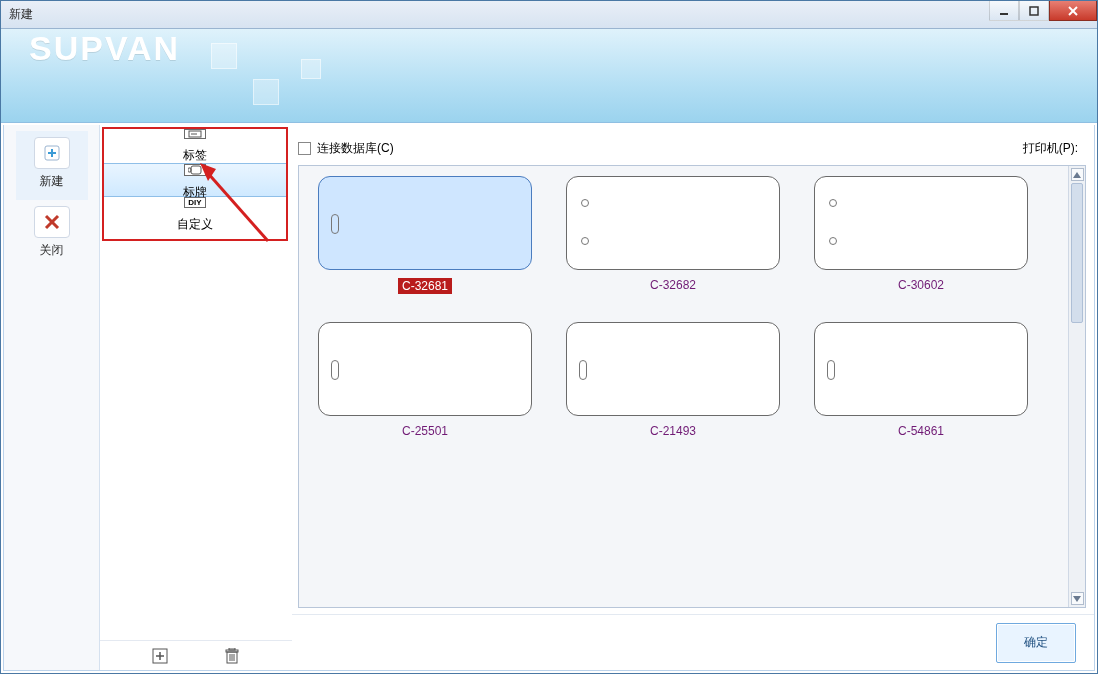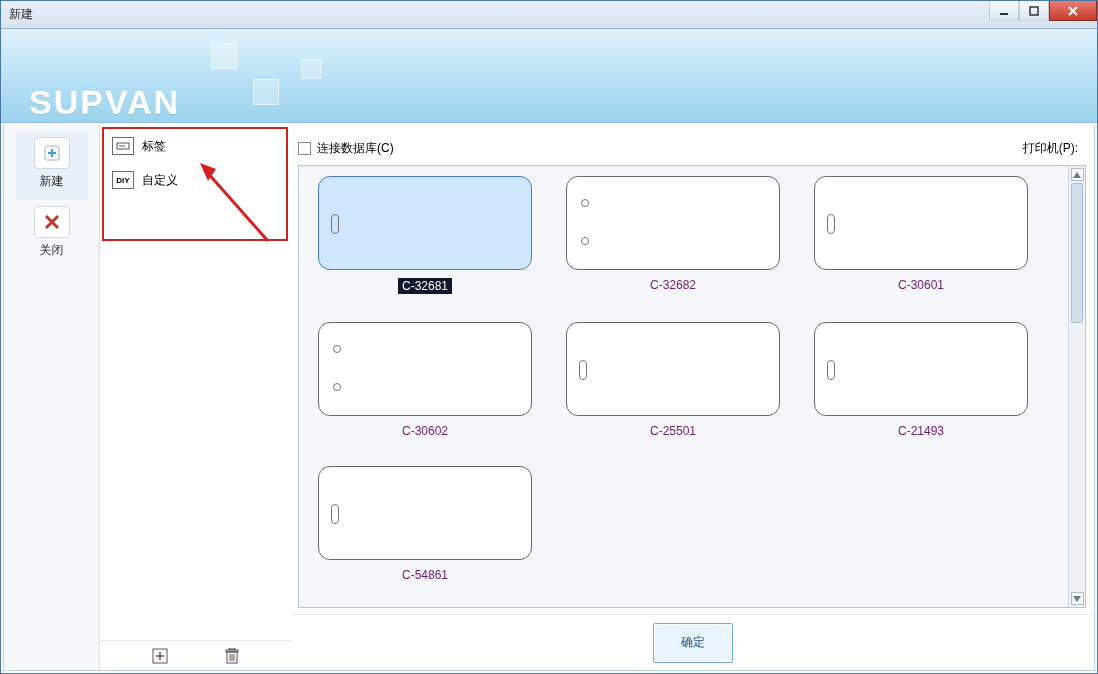--- a/index.html
+++ b/index.html
@@ -29,21 +29,21 @@
     color: #2b2b2b;
     position: relative;
   }
   .winbtn.close { background: linear-gradient(#e77f73,#c83a2b); border-color:#8a2d21; color:#fff; width:48px;}
   .winbtn svg { display:block; }
 
   
   .banner {
     height: 94px;
     background: linear-gradient(#dff2fb, #b4dff4 60%, #9bd3ee);
-    display: flex; align-items: flex-end;
+    display: flex; align-items: flex-start;
     padding-left: 28px;
     position: relative;
     border-bottom: 1px solid #8fbfe2;
   }
   .banner .logo {
     font-size: 34px; font-weight: 800; letter-spacing: 2px;
     color: #fff;
     text-shadow: 0 1px 0 rgba(0,0,0,0.1);
     font-family: Arial, sans-serif;
   }
@@ -81,20 +81,21 @@
   
   .catpanel {
     width: 186px; position: relative;
     border: 2px solid #d42020;
     margin-top: 2px; margin-left: 2px; height: 114px;
   }
   .catrow {
     display:flex; align-items:center; gap:8px;
     height: 34px; padding: 0 8px;
     cursor: default;
+    flex-direction: column;
   }
   .catrow.sel {
     background: linear-gradient(#e9f5ff,#cfe9ff);
     border: 1px solid #8fbfe8; border-left:none; border-right:none;
   }
   .catrow .cicon {
     width:22px;height:18px;border:1px solid #6a6a6a;background:#fff;
     display:flex;align-items:center;justify-content:center;font-size:9px;
   }
   .catrow .cicon.diy::after{content:"DIY";font-size:8px;font-weight:bold;}
@@ -132,34 +133,34 @@
   .tplcard {
     width: 214px; height: 94px; background:#fff;
     border:1px solid #6a6a6a; border-radius:12px; position:relative;
   }
   .tplcard.selected { background:#cfe6ff; border-color:#4a7cbf;}
   .tplcard .slot { position:absolute; left:12px; width:8px; height:20px; border:1px solid #777; border-radius:4px; top:37px;}
   .tplcard .hole { position:absolute; left:14px; width:8px; height:8px; border:1px solid #777; border-radius:50%;}
   .tplcard .hole.h1 { top:22px;}
   .tplcard .hole.h2 { top:60px;}
   .tpllabel { color:#701a75; }
-  .tpllabel.sel { background:#0f172a; color:#fff; padding:1px 4px;}
+  .tpllabel.sel { background:#b91c1c; color:#fff; padding:1px 4px;}
 
   
   .vscroll {
     width:17px; background:#eef1f5; border-left:1px solid #cfd8e5;
     display:flex; flex-direction:column; align-items:center; padding:2px 0;
   }
   .vscroll .arr { width:13px;height:13px;border:1px solid #b0bccd;background:#f8fafc;display:flex;align-items:center;justify-content:center;}
   .vscroll .track{flex:1;width:100%;position:relative;}
   .vscroll .thumb{position:absolute;left:2px;right:2px;top:2px;height:140px;background:#d3deec;border:1px solid #aebfd6;border-radius:2px;}
 
   
   .footer {
-    height: 56px; display:flex; align-items:center; justify-content:center;
+    height: 56px; display:flex; align-items:center; justify-content:flex-end;
     padding: 0 18px; gap:12px; border-top:1px solid #e3e9f1;
   }
   .okbtn {
     width:80px; height:40px; border:1px solid #6fa9df; background:#e9f4ff;
     display:flex; align-items:center; justify-content:center; color:#1f4f80;
     border-radius:2px; box-shadow: inset 0 0 0 1px #fff;
   }
   .catfooter {
     height:30px; display:flex; align-items:center; justify-content:center; gap:54px;
     border-top:1px solid #e4e9f1;
@@ -237,20 +238,29 @@
           <div class="catpanel">
             <div class="catrow">
               <div class="cicon">
                 <svg width="14" height="8">
                     <rect x="1" y="1" width="12" height="6" fill="none" stroke="#555"></rect>
                     <line x1="3" y1="4" x2="9" y2="4" stroke="#555"></line>
                   </svg>
               </div>
               <span>标签</span>
             </div>
+            <div class="catrow sel">
+              <div class="cicon">
+                <svg width="14" height="10">
+                    <rect x="3" y="1" width="10" height="8" rx="2" fill="none" stroke="#555"></rect>
+                    <rect x="0" y="3" width="3" height="4" rx="1" fill="none" stroke="#555"></rect>
+                  </svg>
+              </div>
+              <span>标牌</span>
+            </div>
             <div class="catrow">
               <div class="cicon diy"></div>
               <span>自定义</span>
             </div>
           </div>
 
           <svg width="100" height="130" style="position:absolute; left:196px; top:155px; pointer-events:none;">
             <line x1="72" y1="86" x2="10" y2="16" stroke="#d42020" stroke-width="3"></line>
             <polygon points="4,8 20,14 12,26" fill="#d42020"></polygon>
           </svg>
@@ -295,26 +305,20 @@
                       <div class="slot"></div>
                     </div>
                     <div class="tpllabel sel">C-32681</div>
                   </div>
                   <div class="tplitem">
                     <div class="tplcard">
                       <div class="hole h1"></div>
                       <div class="hole h2"></div>
                     </div>
                     <div class="tpllabel">C-32682</div>
-                  </div>
-                  <div class="tplitem">
-                    <div class="tplcard">
-                      <div class="slot"></div>
-                    </div>
-                    <div class="tpllabel">C-30601</div>
                   </div>
                   <div class="tplitem">
                     <div class="tplcard">
                       <div class="hole h1"></div>
                       <div class="hole h2"></div>
                     </div>
                     <div class="tpllabel">C-30602</div>
                   </div>
                   <div class="tplitem">
                     <div class="tplcard">

